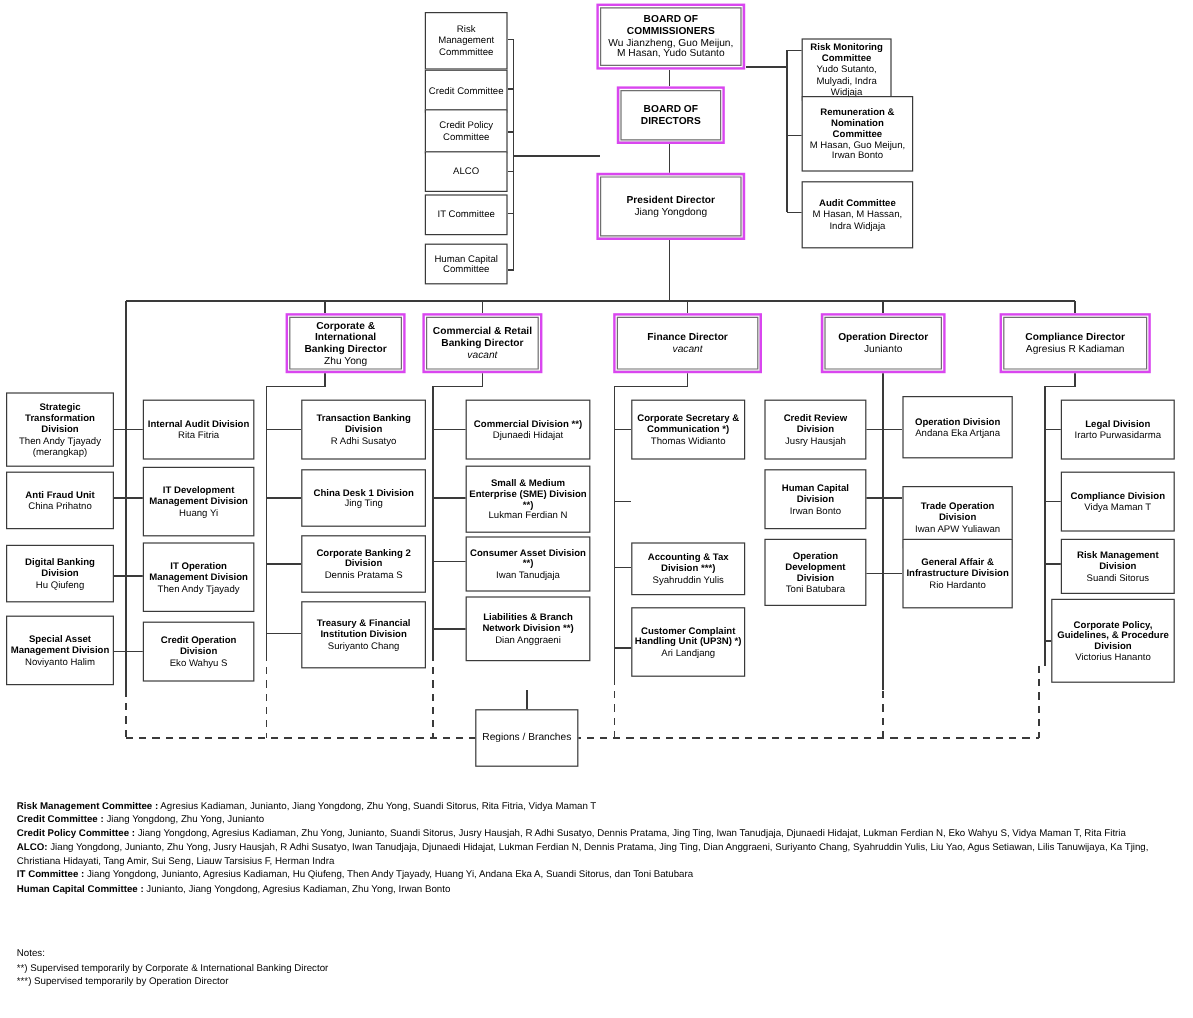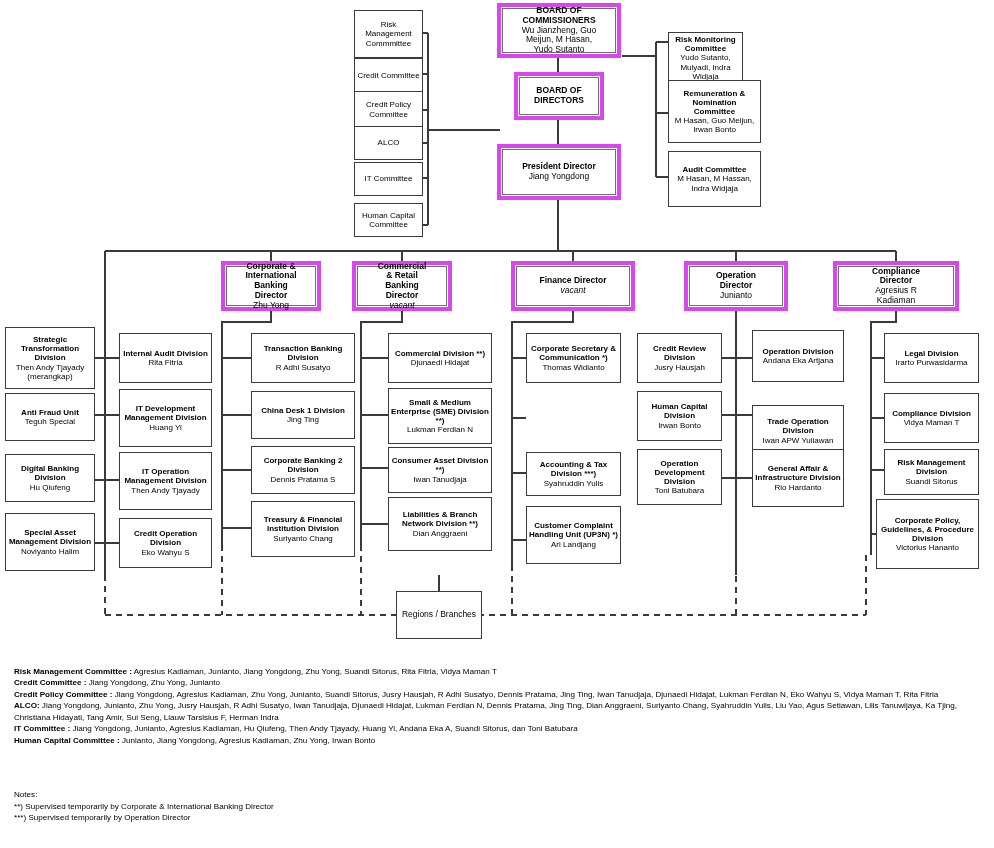--- a/index.html
+++ b/index.html
@@ -32,23 +32,23 @@
     flex-direction:column;
     align-items:center;
     justify-content:center;
     text-align:center;
     line-height:1.14;
     padding:1px 2px;
     z-index:3;
   }
   
   .box.dbl{
-    border:4px solid #d946ef;
+    border:2px solid #d946ef;
     box-shadow:0 0 0 1px #ffffff inset, 0 0 0 2px #6f6f6f inset;
-    padding:3px 19px;
+    padding:3px 6px;
   }
   .box .t{ font-weight:bold; }
   .box .n{ font-weight:normal; }
   .box .v{ font-weight:normal; font-style:italic; }
   .fs85  { font-size:8.5px; }
   .fs8   { font-size:8px; }
 
   
   .legend{
     position:absolute;
@@ -203,21 +203,21 @@
   </div>
   <div class="box fs8" style="left:668px; top:80px; width:93px; height:63px;">
     <div class="t">Remuneration &amp; Nomination Committee</div>
     <div class="n">M Hasan, Guo Meijun, Irwan Bonto</div>
   </div>
   <div class="box fs8" style="left:668px; top:151px; width:93px; height:56px;">
     <div class="t">Audit Committee</div>
     <div class="n">M Hasan, M Hassan, Indra Widjaja</div>
   </div>
 
-  <div class="box dbl fs85" style="left:221px; top:261px; width:100px; height:50px;justify-content:center;">
+  <div class="box dbl fs85" style="left:238px; top:261px; width:100px; height:50px;justify-content:center;">
     <div class="t">Corporate &amp; International Banking Director</div>
     <div class="n">Zhu Yong</div>
   </div>
   <div class="box dbl fs85" style="left:352px; top:261px; width:100px; height:50px;">
     <div class="t">Commercial &amp; Retail Banking Director</div>
     <div class="v">vacant</div>
   </div>
   <div class="box dbl fs85" style="left:511px; top:261px; width:124px; height:50px;">
     <div class="t">Finance Director</div>
     <div class="v">vacant</div>
@@ -230,21 +230,21 @@
     <div class="t">Compliance Director</div>
     <div class="n">Agresius R Kadiaman</div>
   </div>
 
   <div class="box fs8" style="left:5px; top:327px; width:90px; height:62px;">
     <div class="t">Strategic Transformation Division</div>
     <div class="n">Then Andy Tjayady (merangkap)</div>
   </div>
   <div class="box fs8" style="left:5px; top:393px; width:90px; height:48px;">
     <div class="t">Anti Fraud Unit</div>
-    <div class="n">Teguh Special</div>
+    <div class="n">China Prihatno</div>
   </div>
   <div class="box fs8" style="left:5px; top:454px; width:90px; height:48px;">
     <div class="t">Digital Banking Division</div>
     <div class="n">Hu Qiufeng</div>
   </div>
   <div class="box fs8" style="left:5px; top:513px; width:90px; height:58px;">
     <div class="t">Special Asset Management Division</div>
     <div class="n">Noviyanto Halim</div>
   </div>
 

